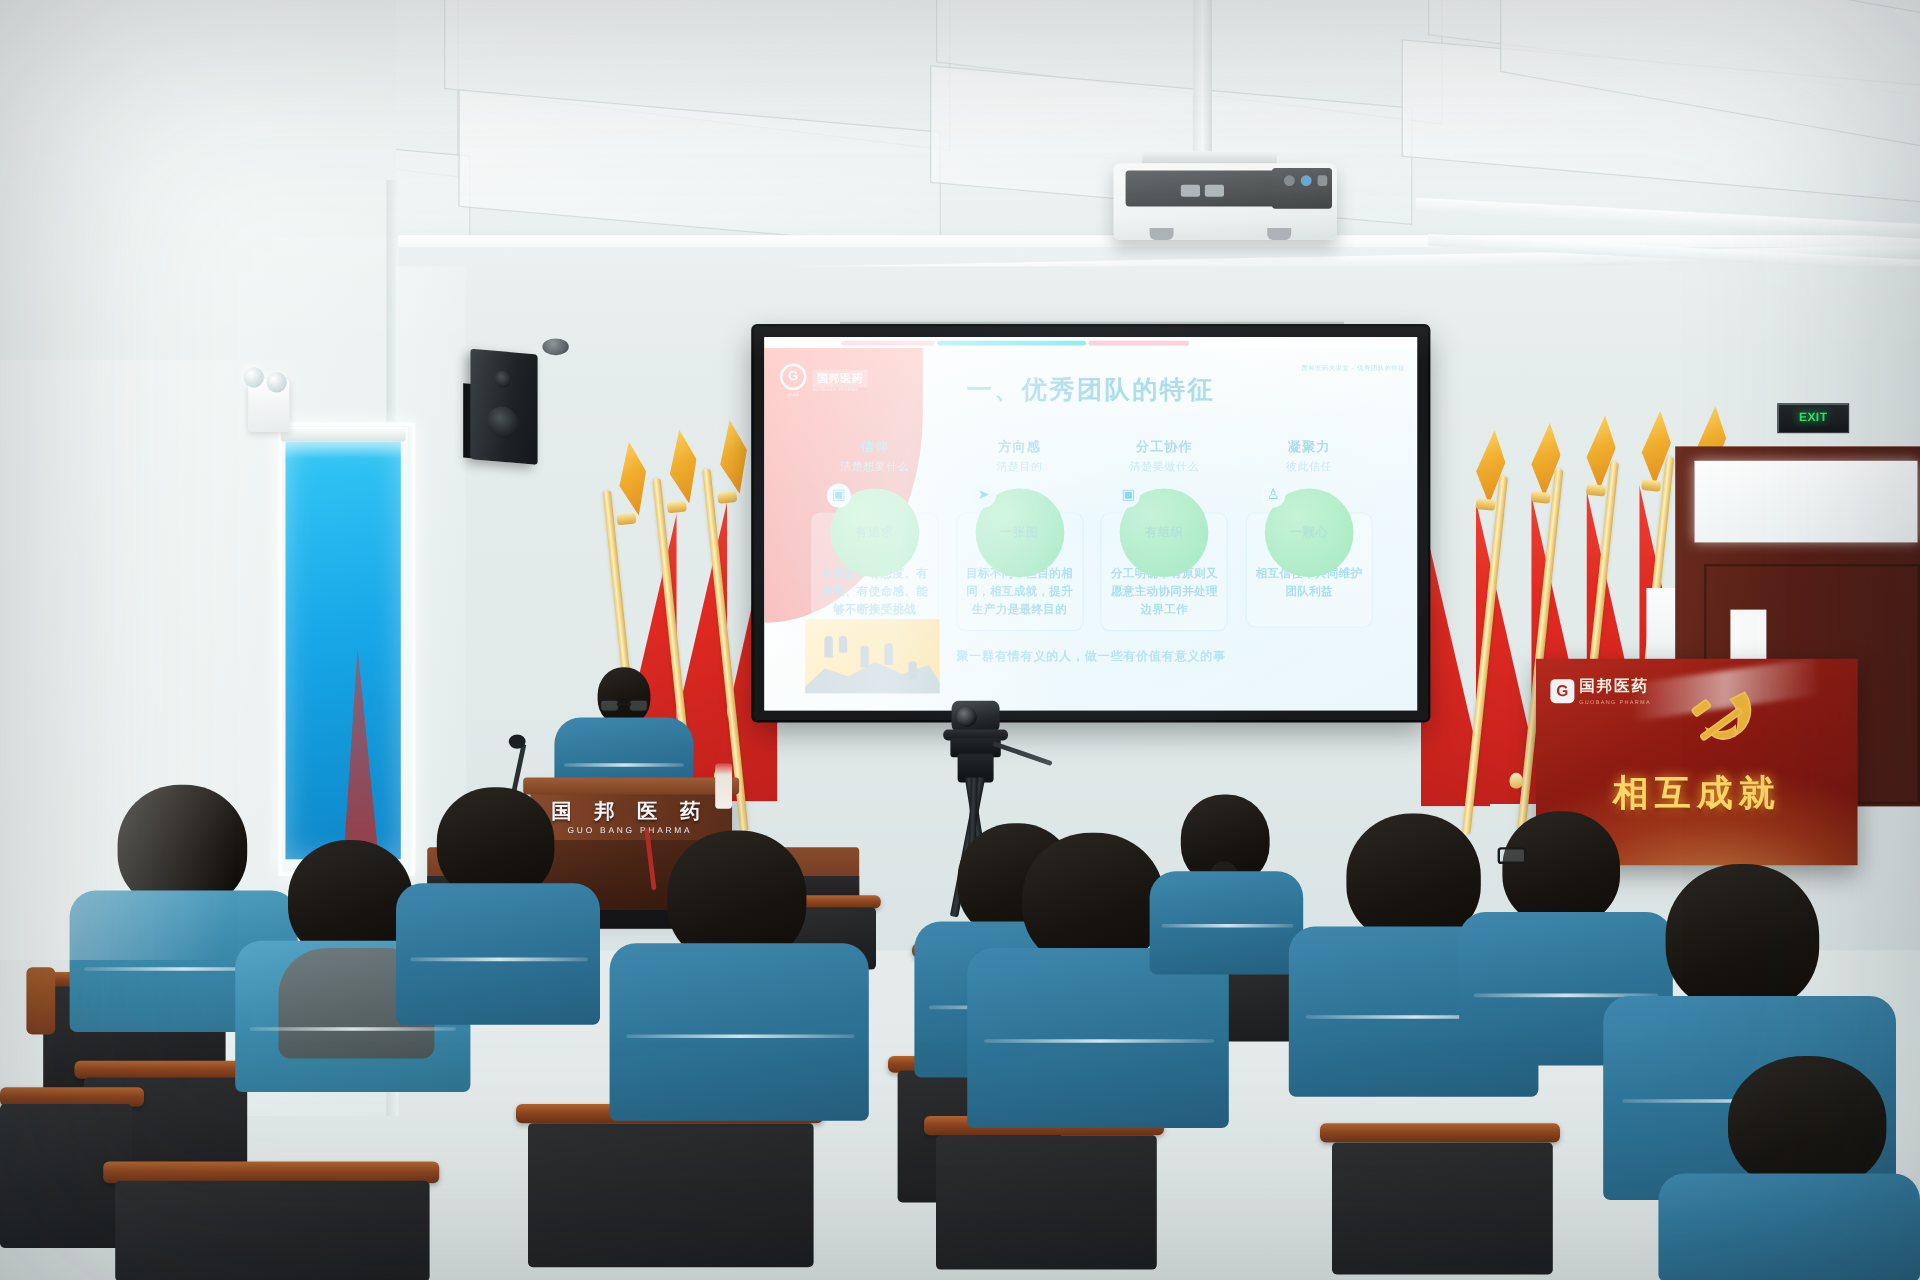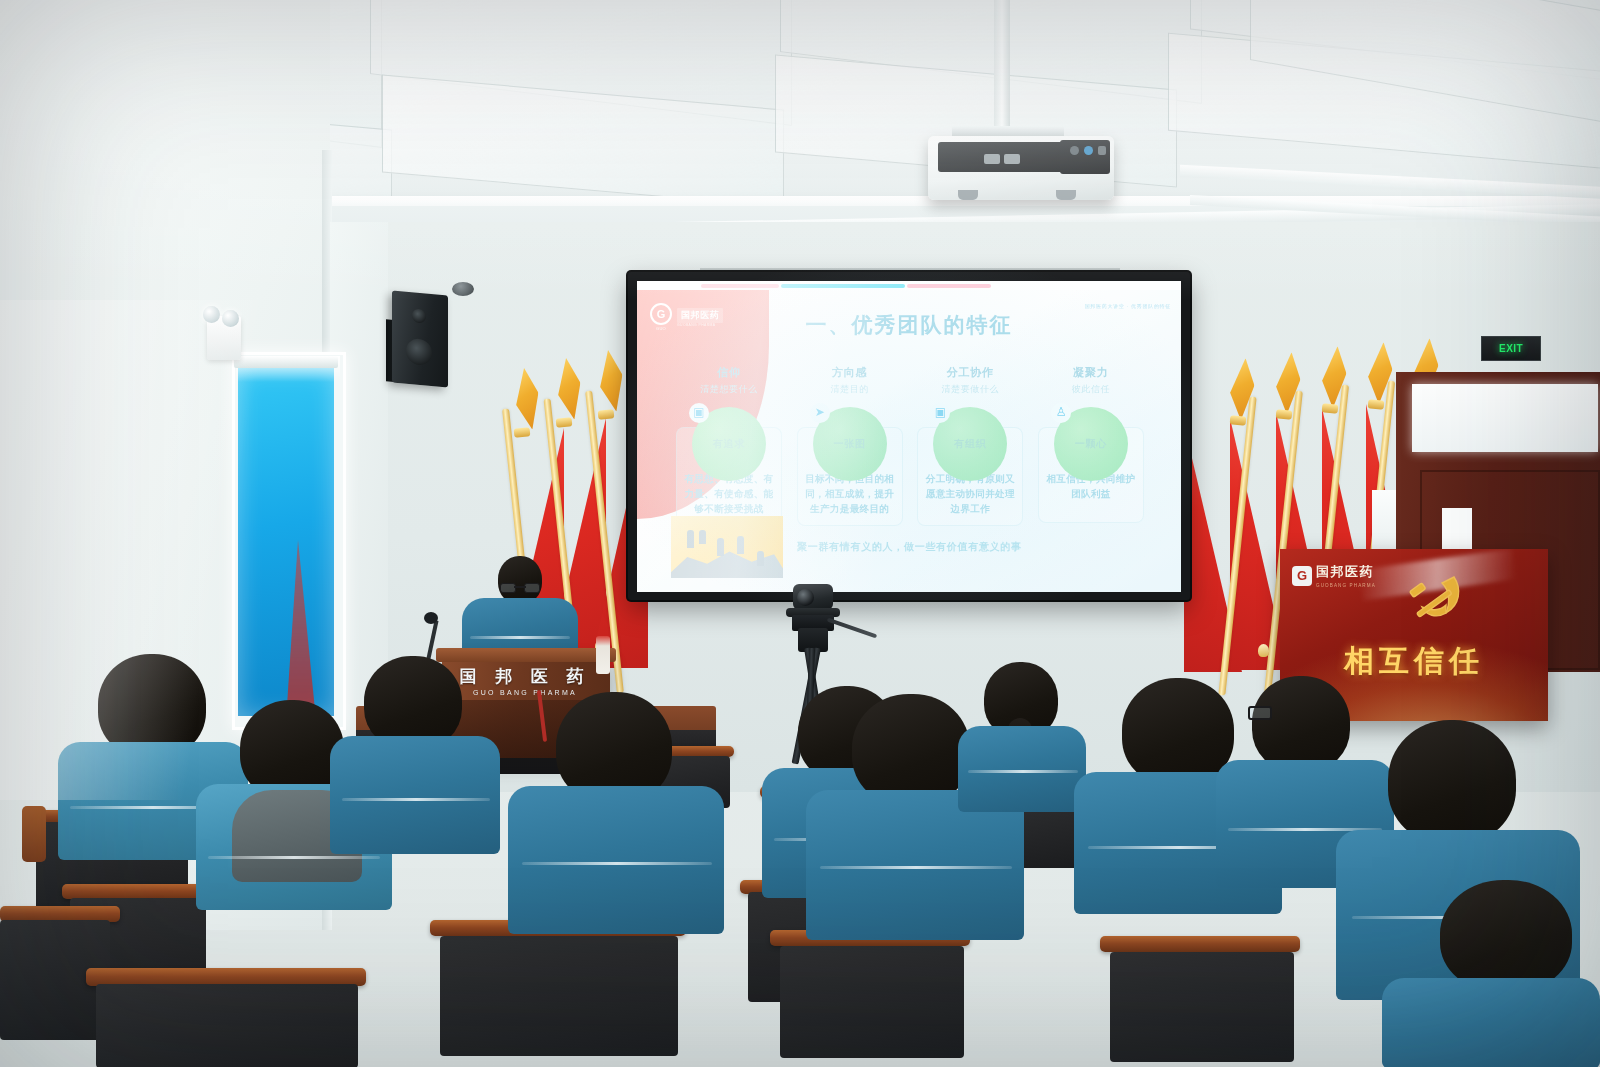--- a/index.html
+++ b/index.html
@@ -537,21 +537,21 @@
       </div>
     </div>
     <svg id="emblem" viewBox="0 0 74 60">
       <g fill="#e8b33a" stroke="#f0c055" stroke-width="1.4">
         <path d="M52 6 C60 18 58 34 44 42 C48 32 48 20 40 12 Z"></path>
         <path d="M44 42 C34 48 24 44 20 36 C28 40 38 40 44 34 Z"></path>
         <rect x="12" y="30" width="40" height="5" rx="2" transform="rotate(-36 32 32)"></rect>
         <rect x="8" y="16" width="15" height="7" rx="2" transform="rotate(-36 15 19)"></rect>
       </g>
     </svg>
-    <div id="banner-title">相互信任</div>
+    <div id="banner-title">相互成就</div>
   </div>
 
   <div class="abs">
     <div class="abs" id="cam-head"></div>
     <div class="abs" id="cam-lens"></div>
     <div class="abs" id="cam-base"></div>
     <div class="abs" id="cam-plate"></div>
   </div>
   <div class="abs" id="tripod-head"></div>
   <div class="abs" id="tripod-arm"></div>

